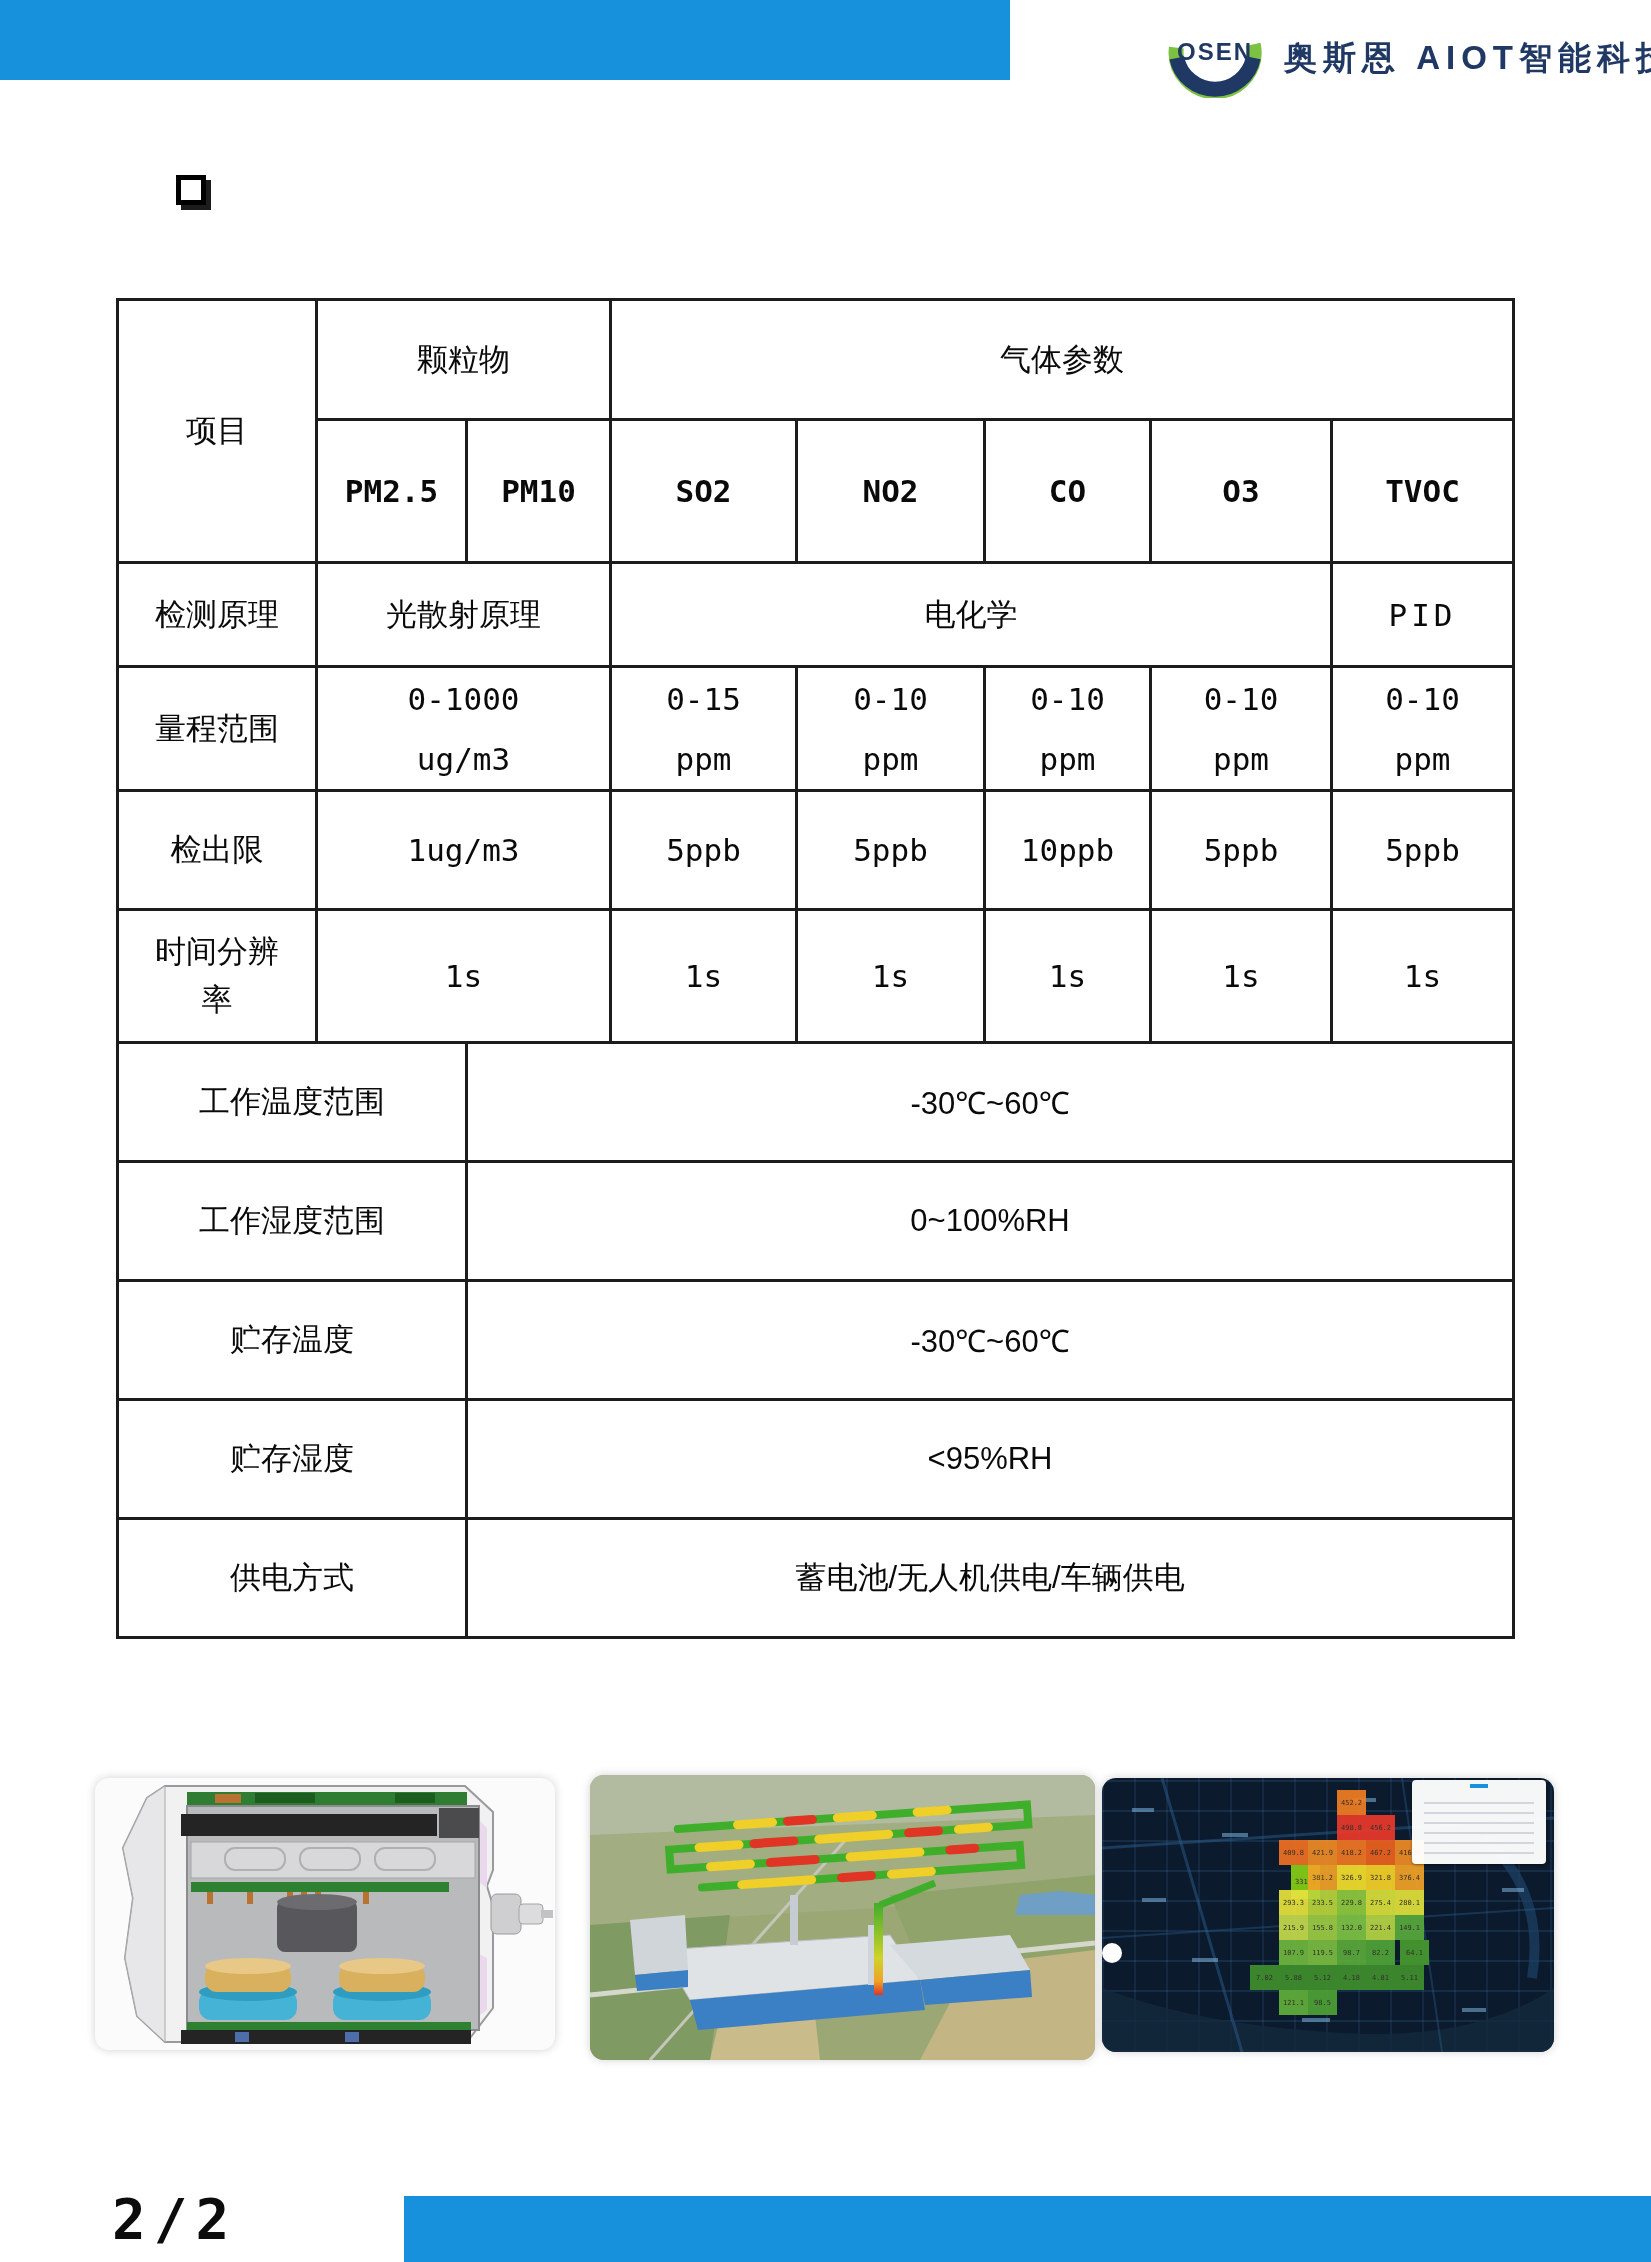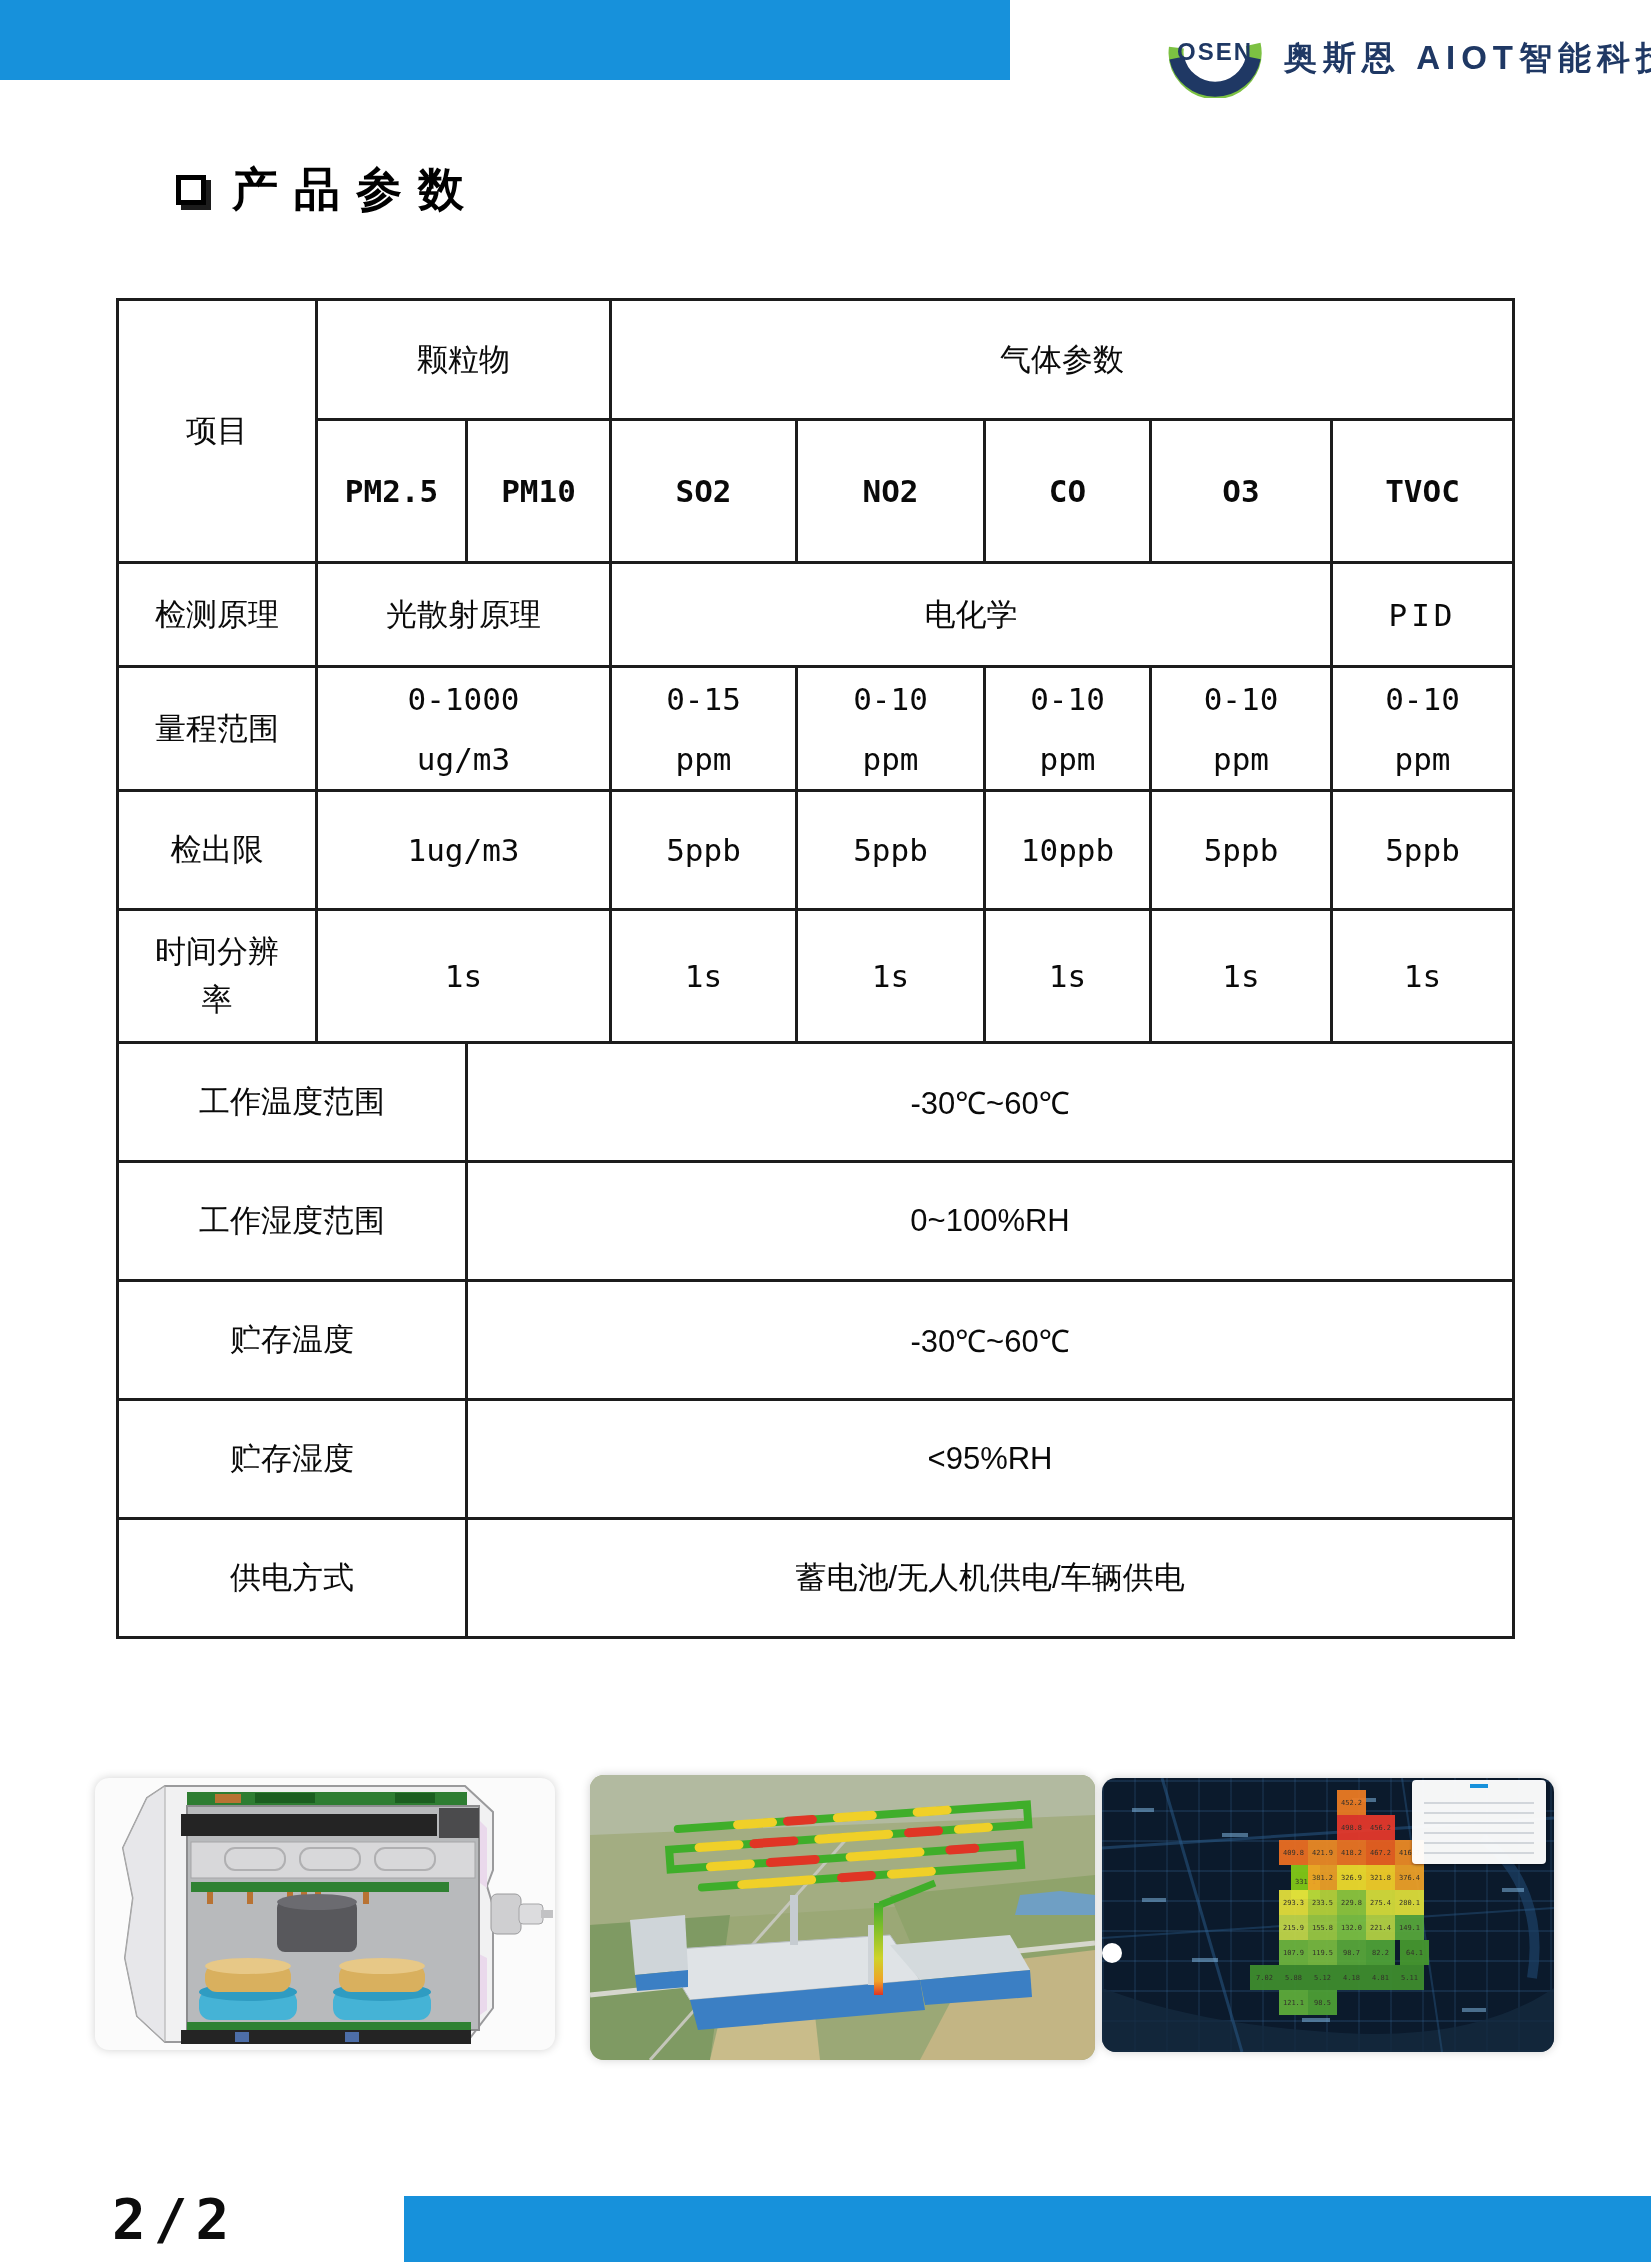--- a/index.html
+++ b/index.html
@@ -93,21 +93,20 @@
         <path d="M 8.4 43.6 A 39 39 0 1 0 85.2 40.3" fill="none" stroke="#7CC142" stroke-width="15"></path>
         <path d="M 85.3 53.7 A 39 39 0 0 1 8.8 53.9" fill="none" stroke="#1F3864" stroke-width="15"></path>
         <text x="47" y="56" text-anchor="middle" font-family="Liberation Sans, sans-serif" font-size="24" font-weight="bold" letter-spacing="2" fill="#1F3864">OSEN</text>
       </svg>
     </div>
     <div class="brand-name">奥斯恩 AIOT智能科技</div>
   </div>
 
   <div class="title-row">
     <span class="bullet"></span>
-    <span class="page-title">产品参数</span>
   </div>
 
   <table class="spec">
     <colgroup>
       <col style="width:199px">
         <col style="width:150px">
         <col style="width:144px">
         <col style="width:186px">
       <col style="width:188px">
         <col style="width:166px">

